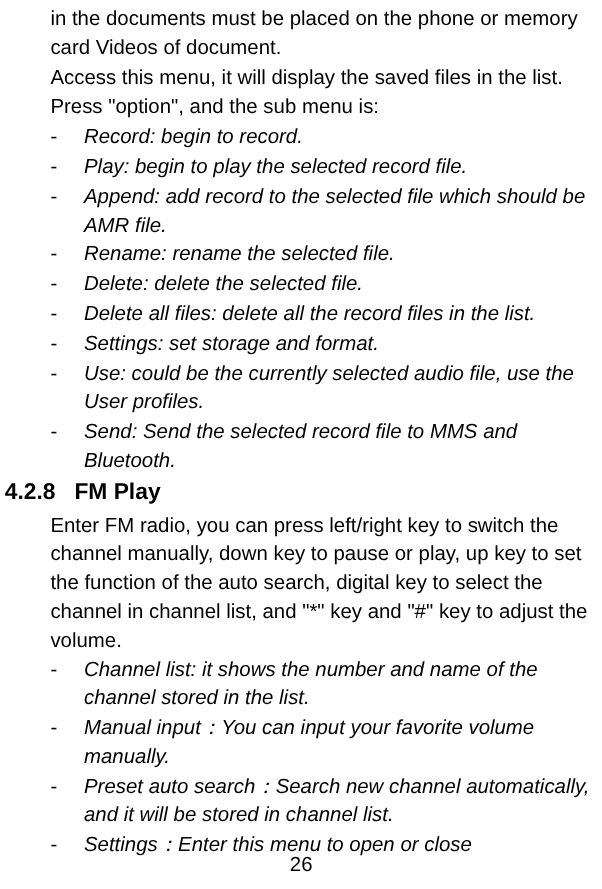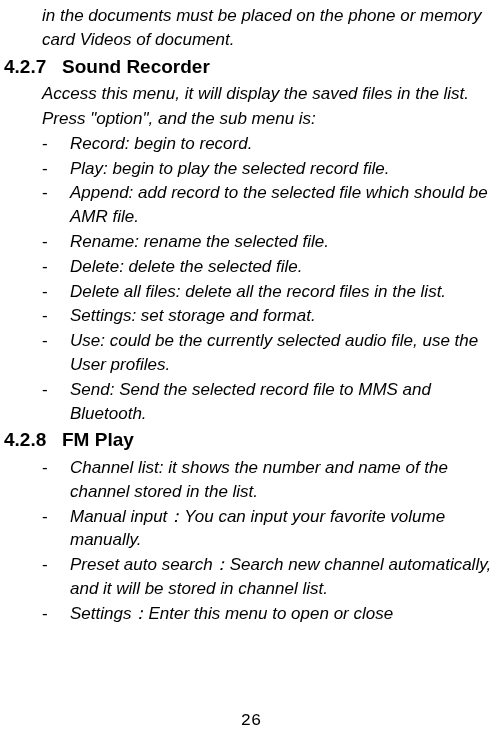--- a/index.html
+++ b/index.html
@@ -32,53 +32,49 @@
       display: inline-block;
       width: 62px;
       margin-left: -42px;
       padding-left: 4px;
     }
     .section-title {
       display: inline;
     }
     .body-text {
       margin-bottom: 1px;
-      font-style: italic;
     }
     .list-item {
       display: flex;
       margin-bottom: 1px;
     }
     .bullet {
       width: 28px;
       flex-shrink: 0;
     }
     .list-text {
       flex: 1;
       font-style: italic;
     }
     .page-number {
       position: absolute;
       bottom: 8px;
       left: 0;
       width: 100%;
       text-align: center;
-      font-family: Liberation Mono, monospace;
+      font-family: Liberation Sans, sans-serif;
       font-size: 17px;
     }
   </style>
 </head>
 <body>
 
 <div class="content">
   <div class="body-text">in the documents must be placed on the phone or memory card Videos of document.</div>
 
-  <div class="section-heading">
-    <span class="section-number">4.2.7</span><span class="section-title">Sound Recorder</span>
-  </div>
 
   <div class="body-text">Access this menu, it will display the saved files in the list.</div>
   <div class="body-text">Press "option", and the sub menu is:</div>
 
   <div class="list-item">
     <span class="bullet">-</span>
     <span class="list-text">Record: begin to record.</span>
   </div>
   <div class="list-item">
     <span class="bullet">-</span>
@@ -110,20 +106,21 @@
   </div>
   <div class="list-item">
     <span class="bullet">-</span>
     <span class="list-text">Send: Send the selected record file to MMS and Bluetooth.</span>
   </div>
 
   <div class="section-heading">
     <span class="section-number">4.2.8</span><span class="section-title">FM Play</span>
   </div>
 
+  <div class="body-text">Enter FM radio, you can press left/right key to switch the channel manually, down key to pause or play, up key to set the function of the auto search, digital key to select the channel in channel list, and "*" key and "#" key to adjust the volume.</div>
 
   <div class="list-item">
     <span class="bullet">-</span>
     <span class="list-text">Channel list: it shows the number and name of the channel stored in the list.</span>
   </div>
   <div class="list-item">
     <span class="bullet">-</span>
     <span class="list-text">Manual input：You can input your favorite volume manually.</span>
   </div>
   <div class="list-item">

